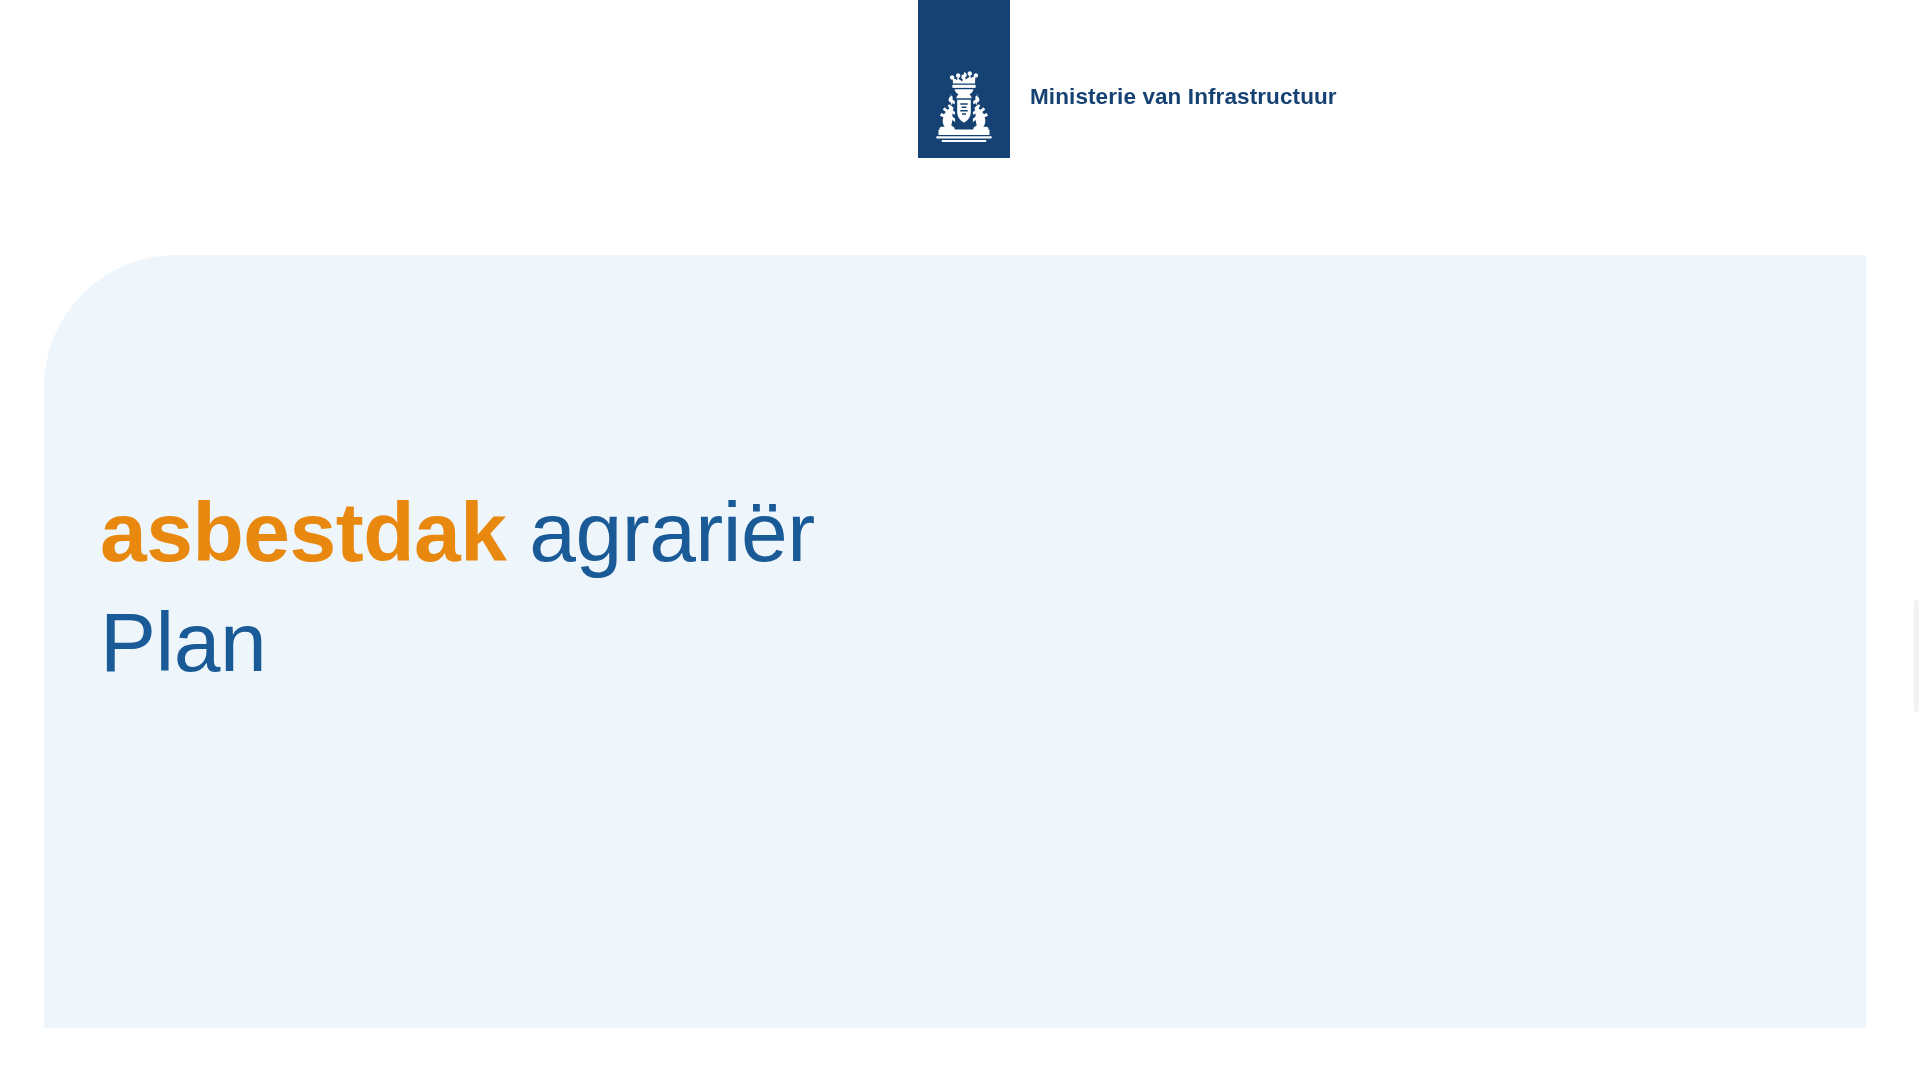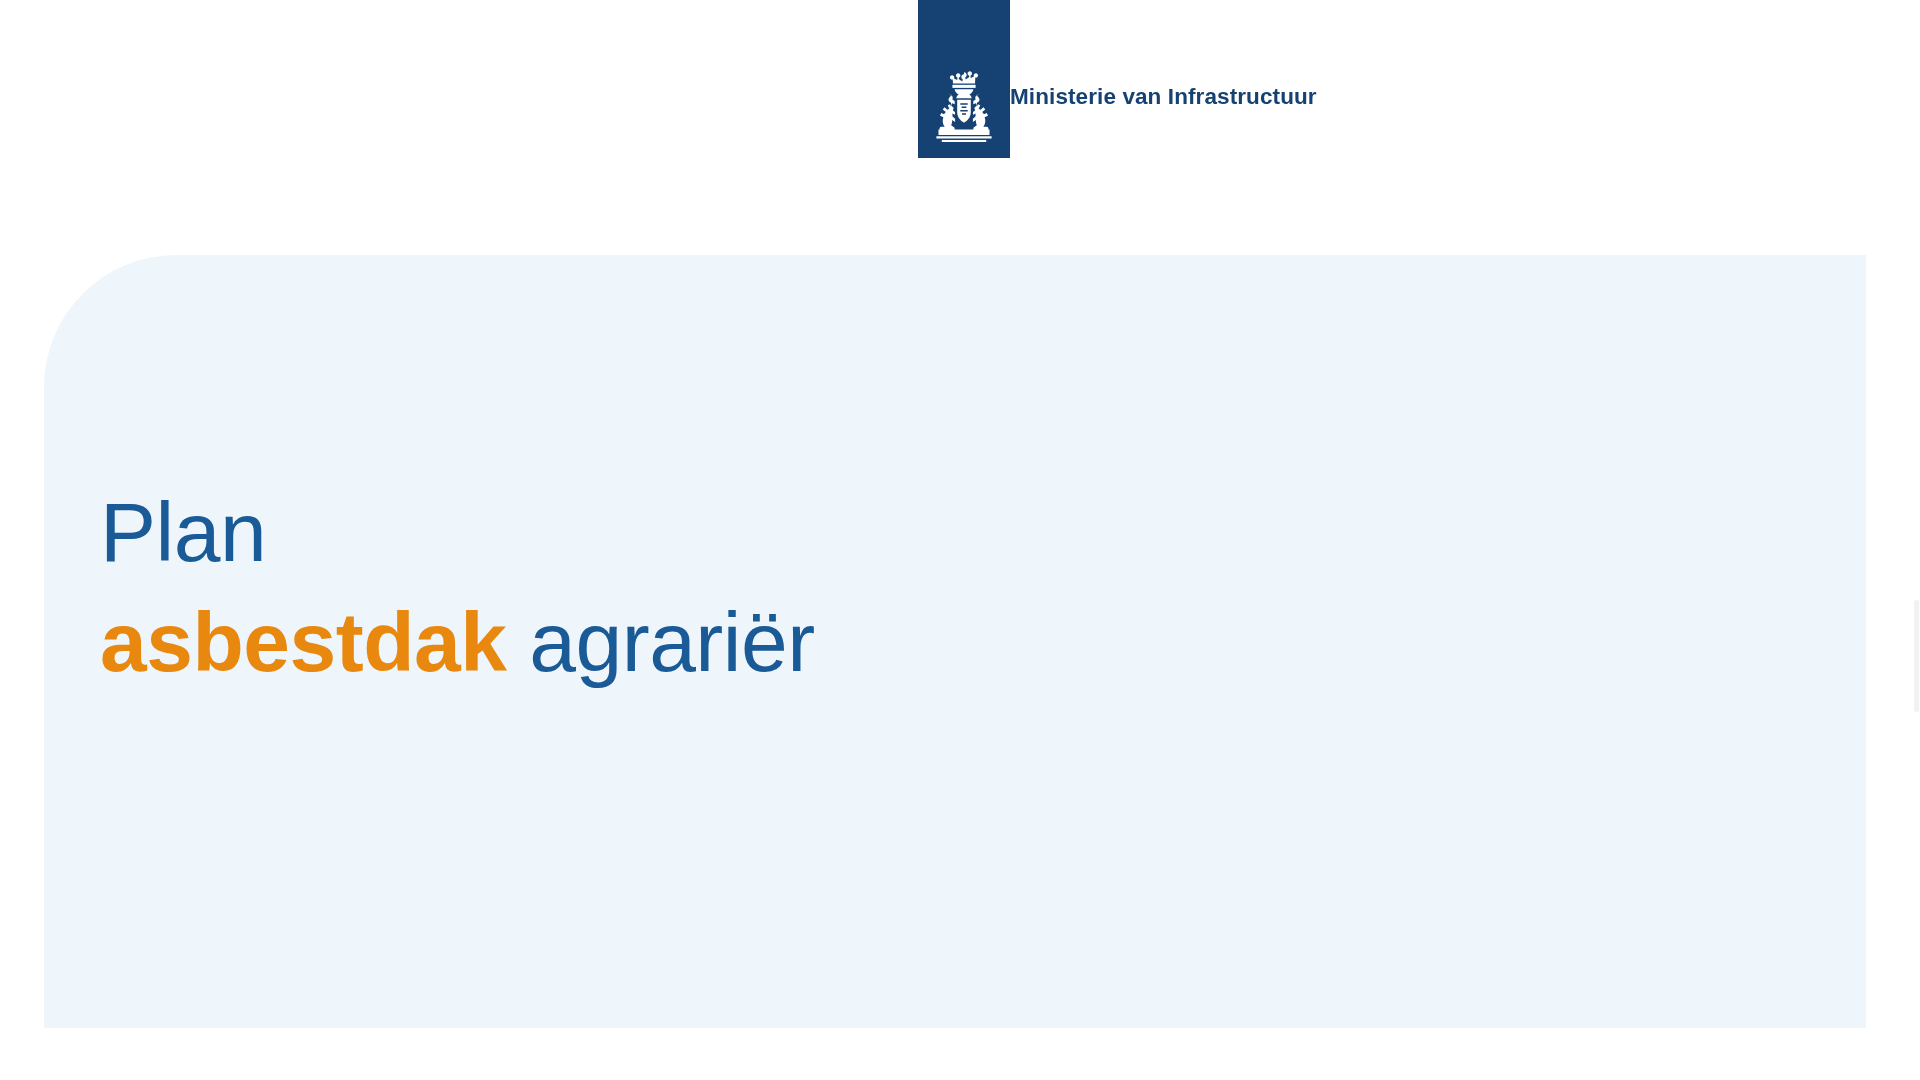--- a/index.html
+++ b/index.html
@@ -44,20 +44,21 @@
     flex: 0 0 auto;
   }
 
   .logo-crest {
     width: 74px;
     height: 78px;
     display: block;
   }
 
   .logo-text {
+    margin-left: 20px;
     margin-top: 82px;
     color: #154273;
     font-size: 22.5px;
     font-weight: 700;
     line-height: 29px;
     letter-spacing: 0.1px;
     white-space: nowrap;
   }
 
   .logo-text .line { display: block; }
@@ -146,20 +147,20 @@
 
     <div class="logo-text">
       <span class="line">Ministerie van Infrastructuur</span>
     </div>
 
   </div>
 </div>
 
 <div class="panel">
   <h1 class="panel-title">
+    <span class="title-line"><span class="accent">asbestdak</span><span class="subject"> agrariër</span></span>
     <span class="title-line">Plan</span>
-    <span class="title-line"><span class="accent">asbestdak</span><span class="subject"> agrariër</span></span>
   </h1>
 </div>
 
 <div class="scrollbar-track">
   <div class="scrollbar-thumb"></div>
 </div>
 
 </body></html>

